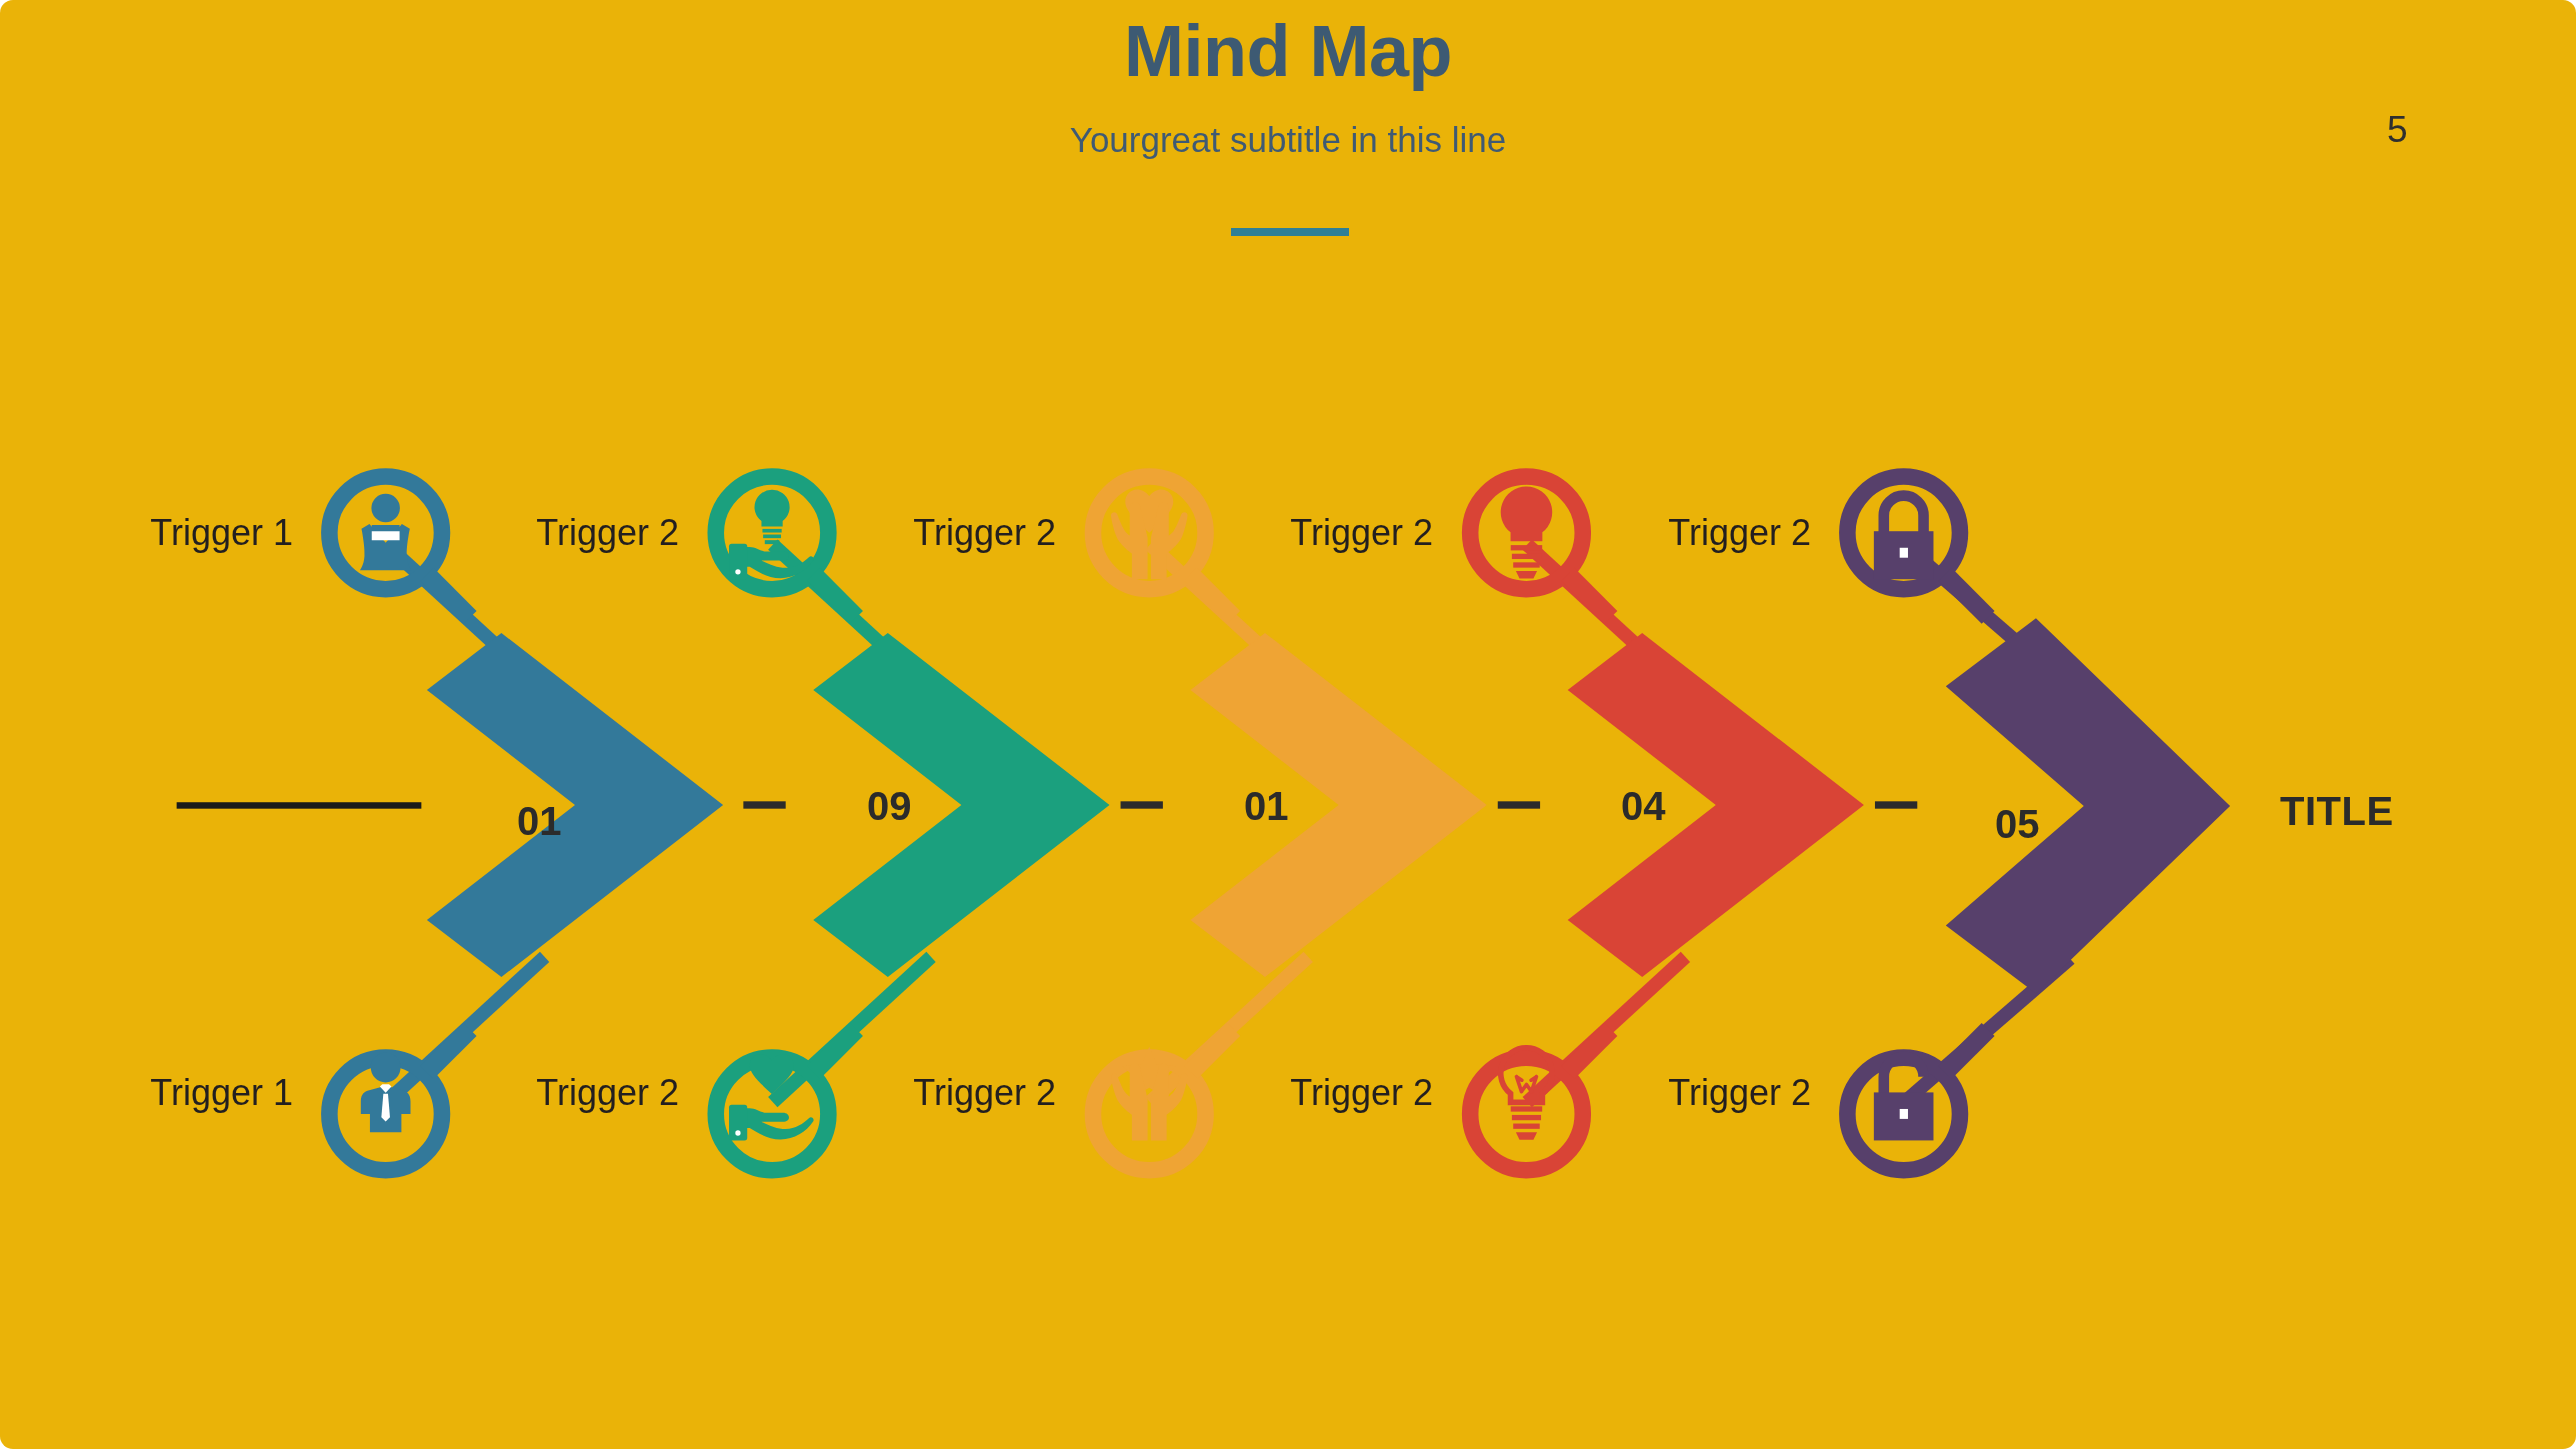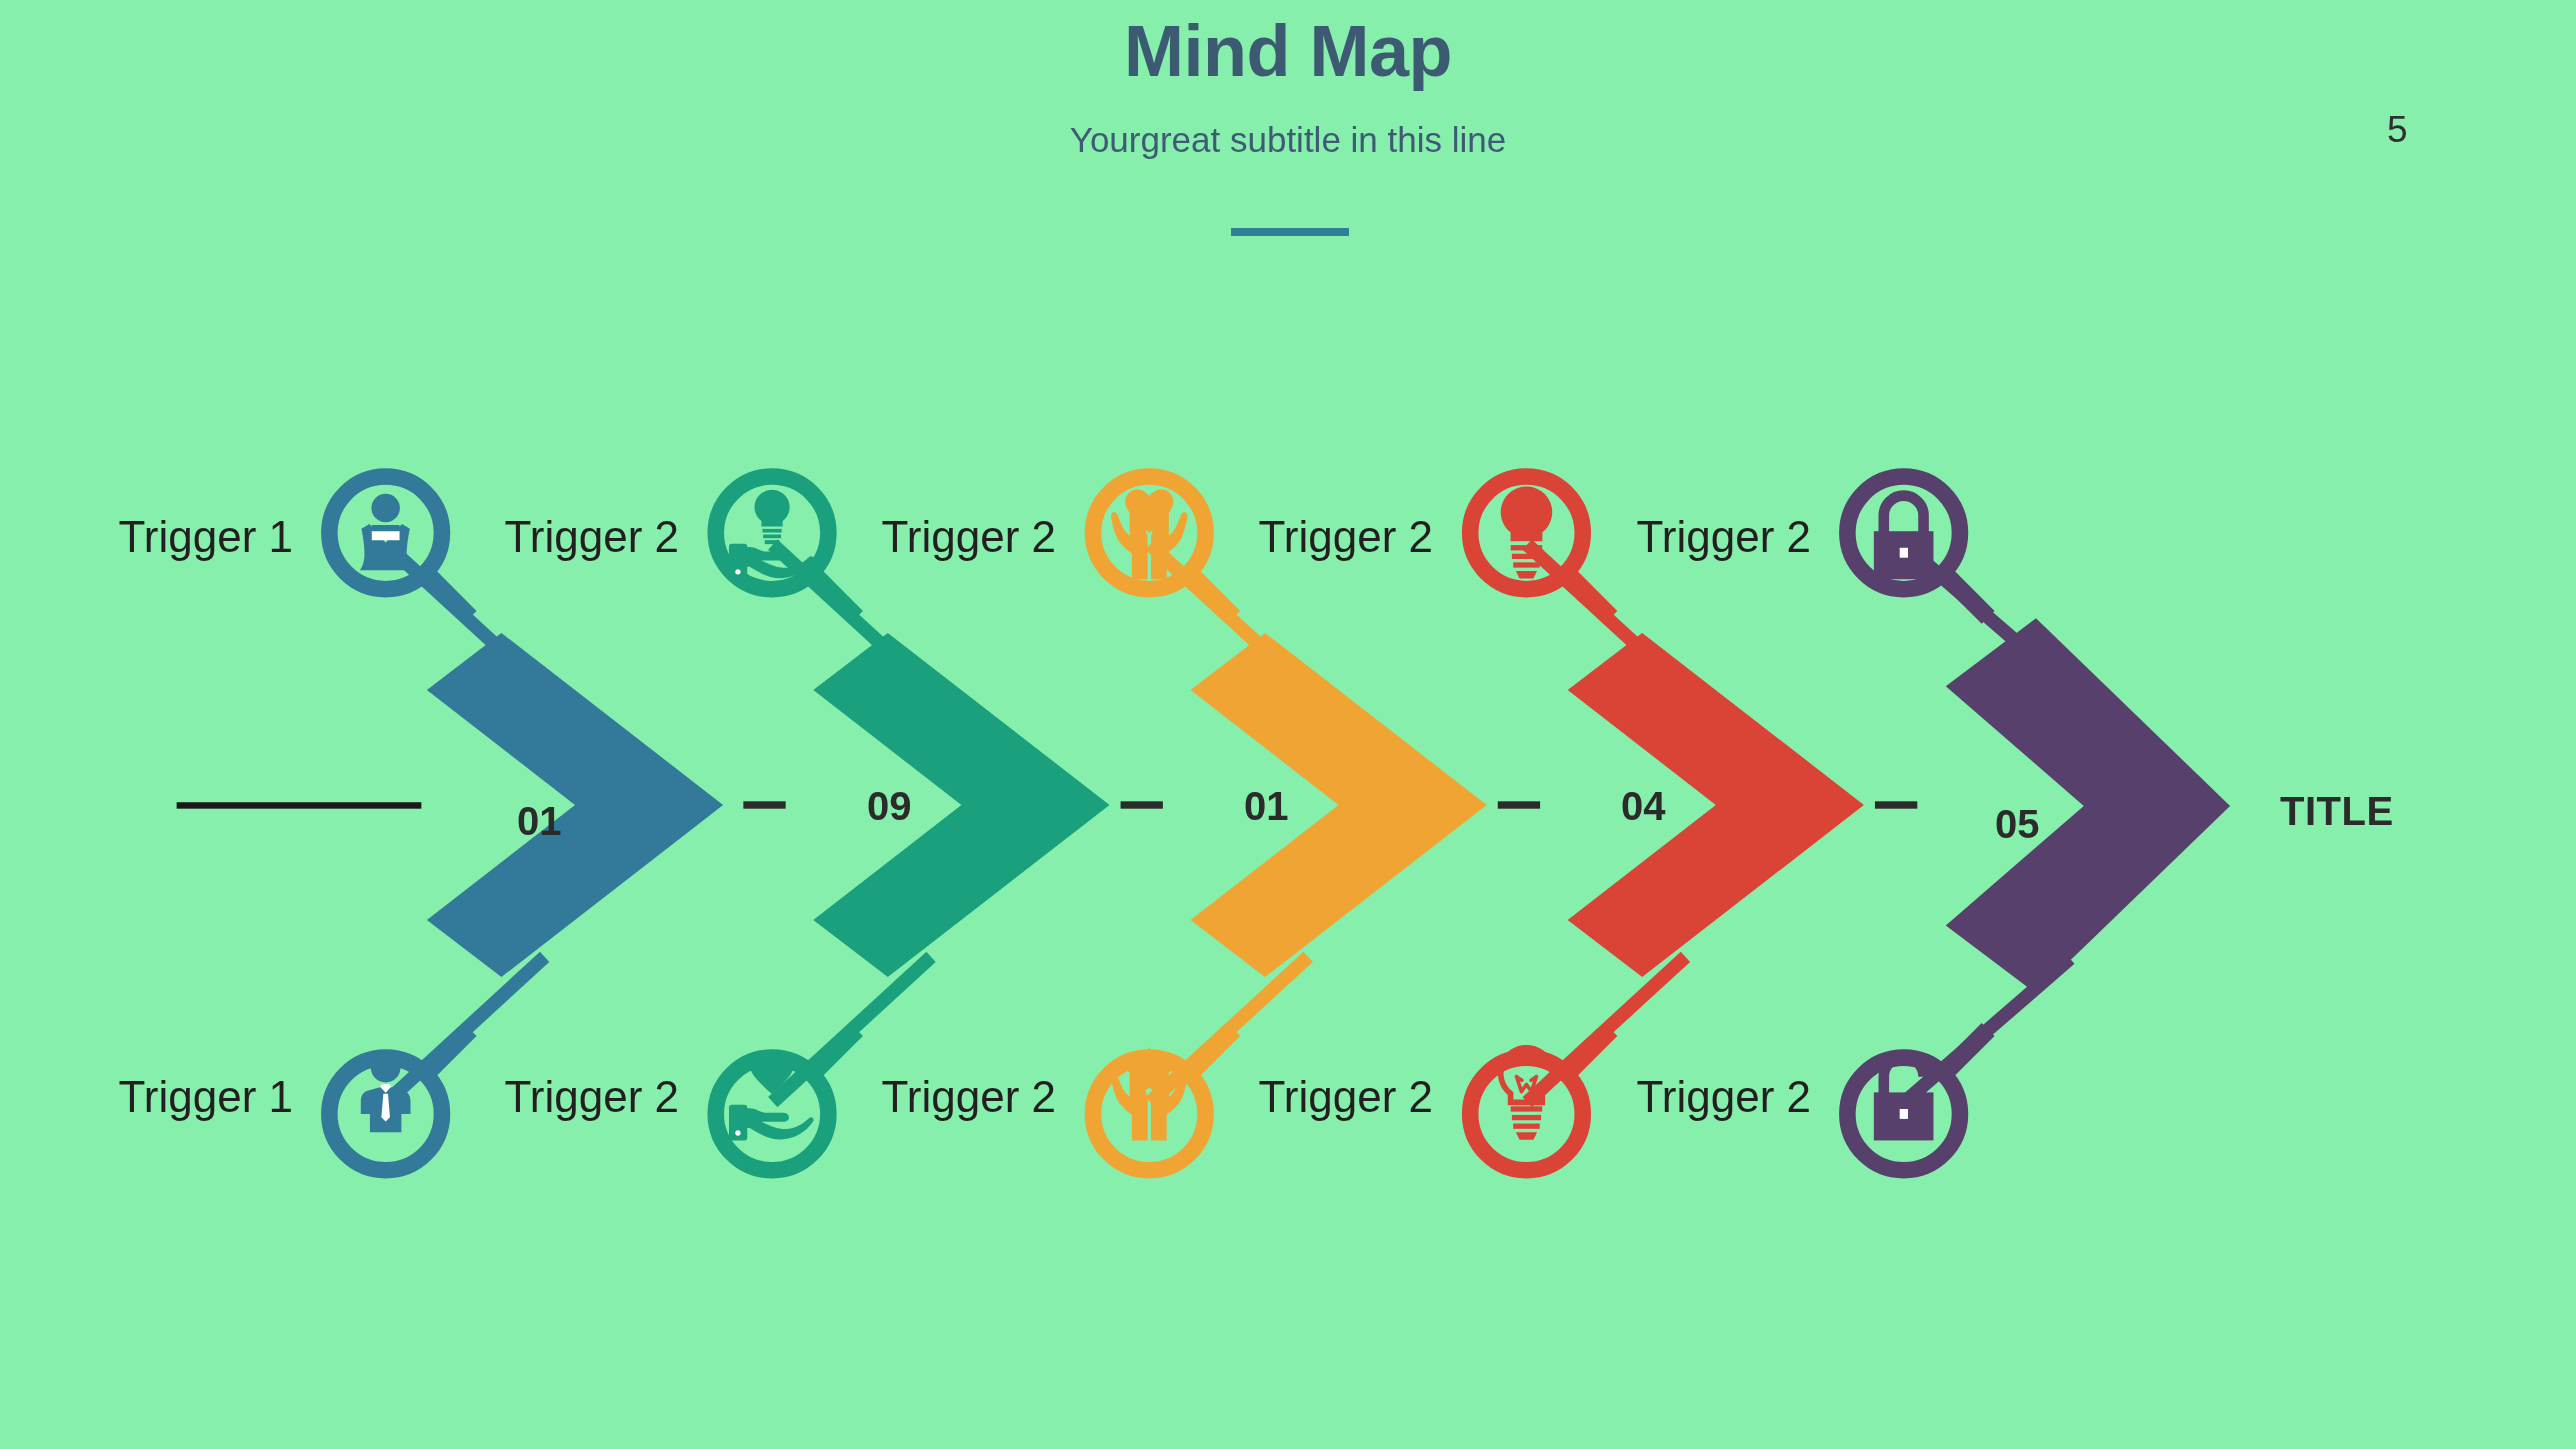--- a/index.html
+++ b/index.html
@@ -4,21 +4,21 @@
 <title>Mind Map</title>
 <style>
   html,body{margin:0;padding:0;}
   body{
     width:2576px;height:1449px;
     background:#ffffff;
     font-family:"Liberation Sans","DejaVu Sans",sans-serif;
     overflow:hidden;
     position:relative;
   }
-  .slide{position:absolute;inset:0;background:#86efac;}
+  .slide{position:absolute;inset:0;background:#eab308;border-radius:13px;}
 
   
   .hdr{position:absolute;left:0;top:0;width:2576px;text-align:center;}
   .title{
     position:absolute;left:0;top:13px;width:2576px;
     font-size:72px;font-weight:bold;color:#3d5a73;
     letter-spacing:-0.5px;line-height:1.08;
   }
   .subtitle{
     position:absolute;left:0;top:120px;width:2576px;
@@ -33,21 +33,21 @@
     font-size:37px;color:#2f2f2f;font-weight:normal;
   }
 
   
   .canvas{position:absolute;left:0;top:0;width:2576px;height:1449px;}
   .canvas > svg{position:absolute;left:0;top:0;}
 
   
   .lbl{
     position:absolute;
-    font-size:44px;color:#231f20;
+    font-size:36px;color:#231f20;
     white-space:nowrap;
     text-align:right;
   }
   .lbl.r{transform:translateX(-100%);}
   .num{
     position:absolute;
     font-size:40px;font-weight:bold;color:#2b2b2b;
     white-space:nowrap;
   }
   .endtitle{

